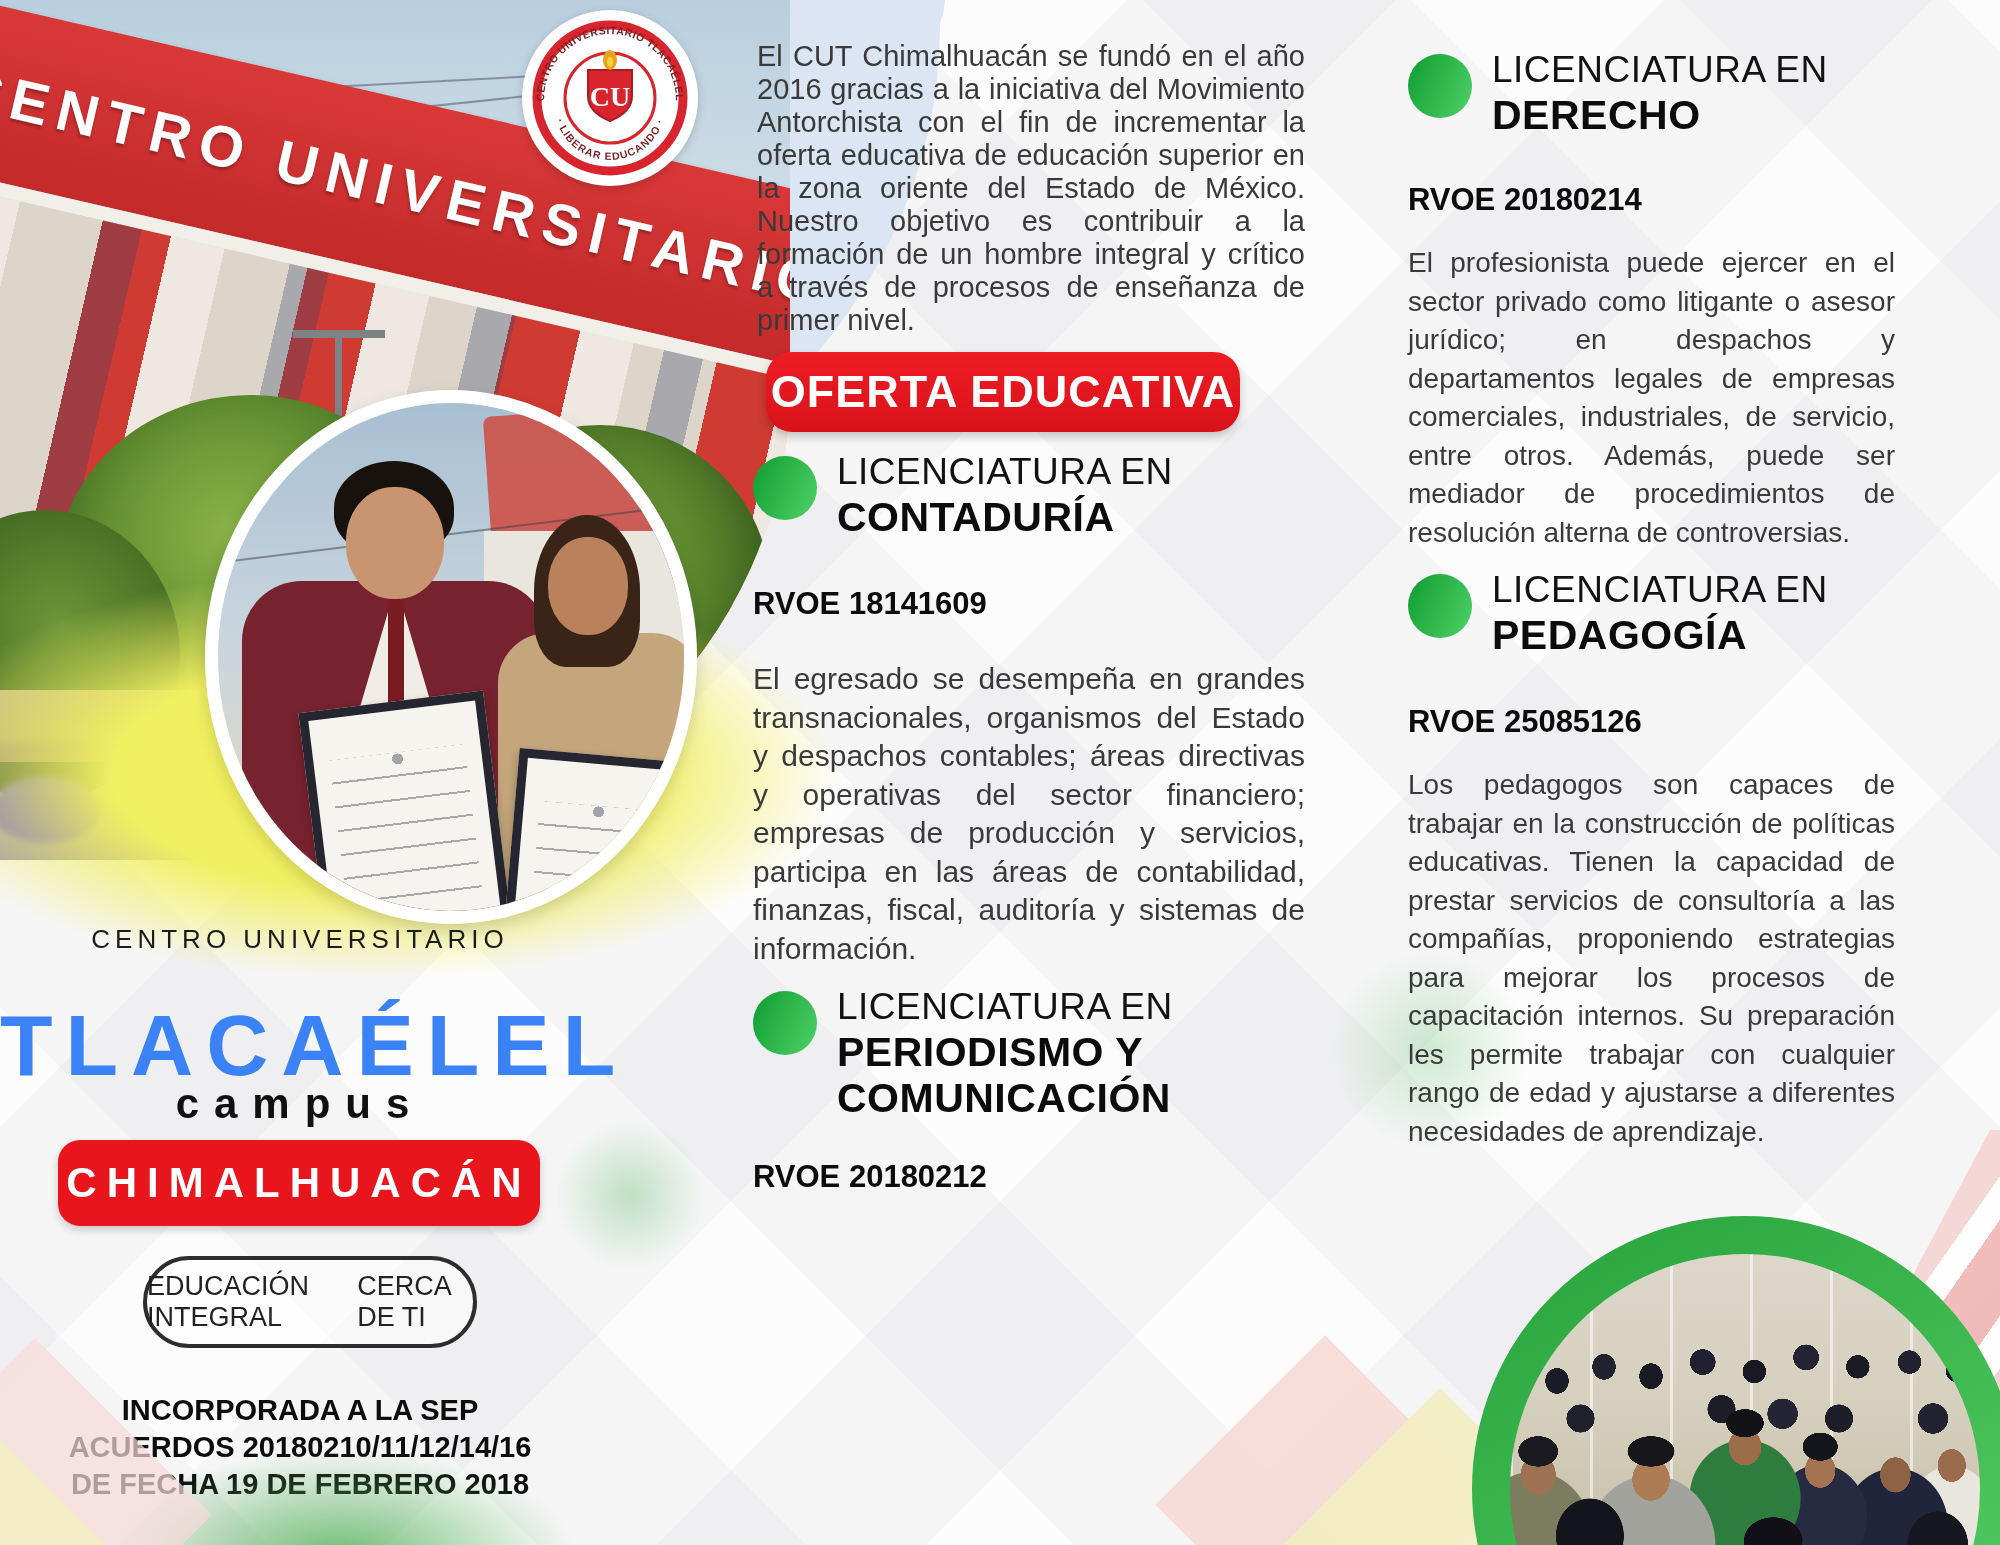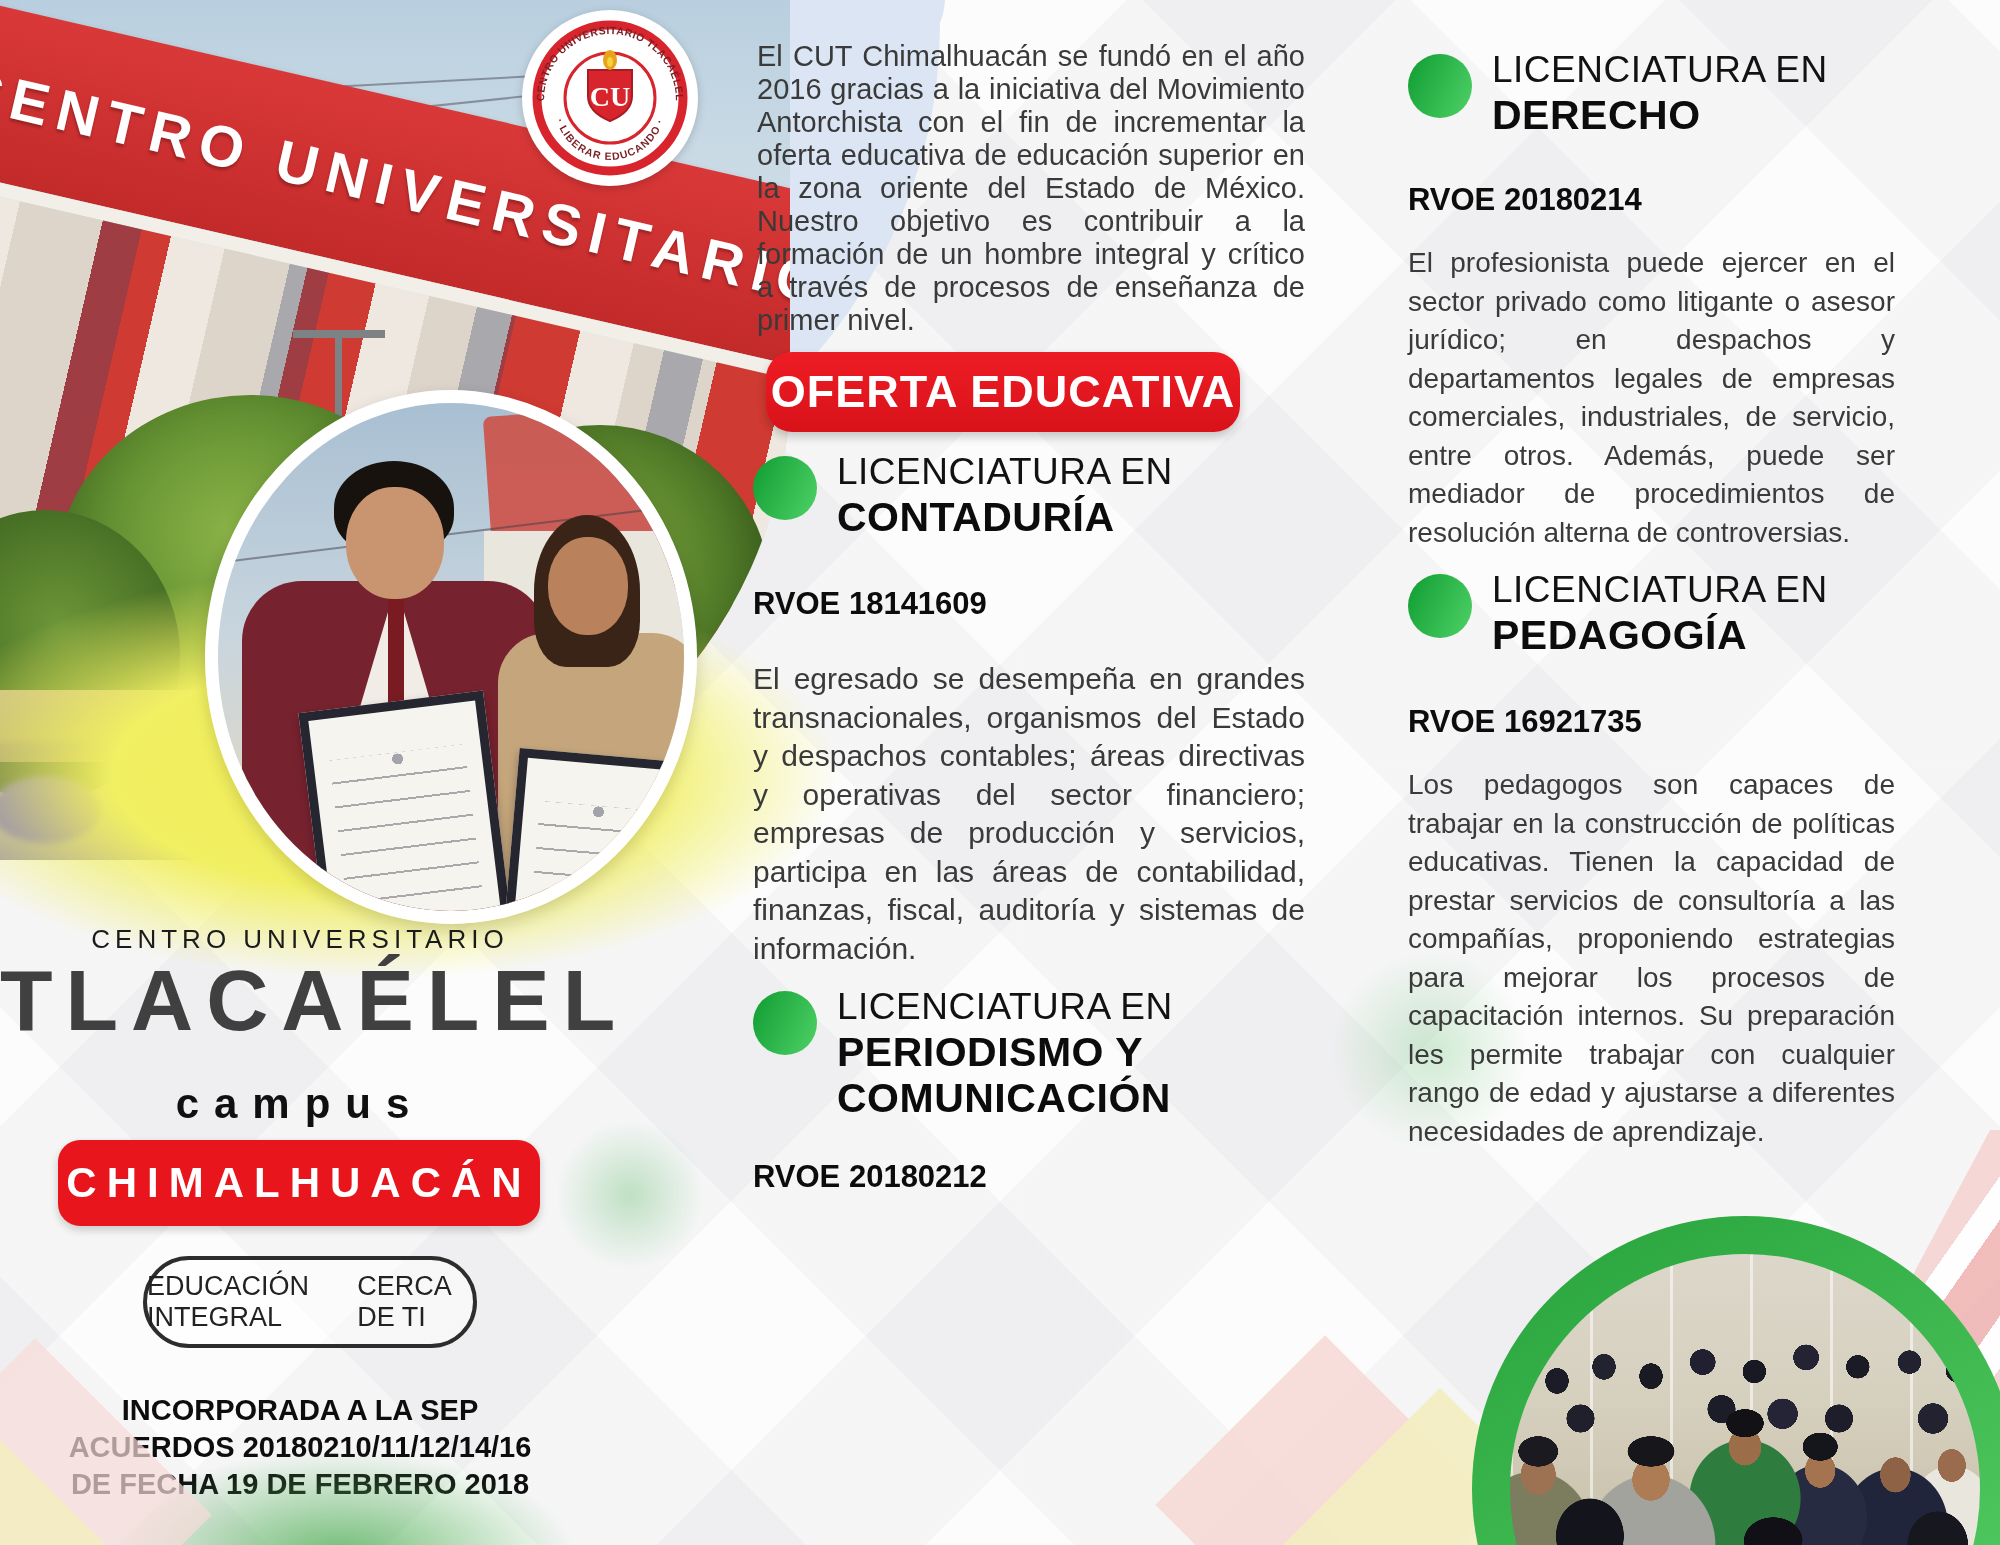--- a/index.html
+++ b/index.html
@@ -84,21 +84,21 @@
       radial-gradient(14px 14px at 62% 18%, #e3c430 0 60%, rgba(0,0,0,0) 61%),
       radial-gradient(15px 15px at 76% 50%, #d9652a 0 60%, rgba(0,0,0,0) 61%),
       radial-gradient(13px 13px at 44% 58%, #e8e2dc 0 60%, rgba(0,0,0,0) 61%),
       radial-gradient(42px 42px at 50% 86%, #3f6e2a 0 60%, rgba(0,0,0,0) 61%);}
 
   
   .logo{position:absolute;left:520px;top:8px;width:180px;height:180px;filter:drop-shadow(0 2px 4px rgba(0,0,0,.18));}
 
   
   .inst-top{position:absolute;left:0;top:924px;width:600px;text-align:center;font-size:26px;font-weight:500;letter-spacing:5px;color:#1b1b1b;}
-  .inst-main{position:absolute;left:0;top:951px;width:600px;text-align:left;font-size:86px;font-weight:800;letter-spacing:13px;color:#404040;white-space:nowrap;}
+  .inst-main{position:absolute;left:0;top:996px;width:600px;text-align:left;font-size:86px;font-weight:800;letter-spacing:13px;color:#3b82f6;white-space:nowrap;}
   .campus-word{position:absolute;left:0;top:1080px;width:600px;text-align:center;font-size:42px;font-weight:700;letter-spacing:15px;color:#101010;}
   .campus-pill{position:absolute;left:58px;top:1140px;width:482px;height:86px;background:#e8151d;border-radius:22px;
     display:flex;align-items:center;justify-content:center;color:#fff;font-size:42px;font-weight:700;letter-spacing:10px;
     box-shadow:0 4px 8px rgba(0,0,0,.18);}
   .slogan-pill{position:absolute;left:143px;top:1256px;width:334px;height:92px;border:4px solid #2d2d2d;border-radius:50px;
     display:flex;flex-direction:row;align-items:center;justify-content:center;gap:2px;font-size:27px;color:#222;
     background:rgba(255,255,255,.55);box-sizing:border-box;}
   .sep-block{position:absolute;left:0;top:1392px;width:600px;text-align:center;font-weight:700;font-size:29px;line-height:37px;color:#0d0d0d;}
 
   
@@ -331,16 +331,16 @@
     <div class="rvoe">RVOE 20180214</div>
     <p class="body">El profesionista puede ejercer en el sector privado como litigante o asesor jurídico; en despachos y departamentos legales de empresas comerciales, industriales, de servicio, entre otros. Además, puede ser mediador de procedimientos de resolución alterna de controversias.</p>
   </article>
 
   <article class="program p-right p3">
     <span class="dot"></span>
     <h3>
       <span class="ht">LICENCIATURA EN</span>
       <span class="hb">PEDAGOGÍA</span>
     </h3>
-    <div class="rvoe">RVOE 16921735</div>
+    <div class="rvoe">RVOE 25085126</div>
     <p class="body">Los pedagogos son capaces de trabajar en la construcción de políticas educativas. Tienen la capacidad de prestar servicios de consultoría a las compañías, proponiendo estrategias para mejorar los procesos de capacitación internos. Su preparación les permite trabajar con cualquier rango de edad y ajustarse a diferentes necesidades de aprendizaje.</p>
   </article>
 </div>
 
 </body></html>

